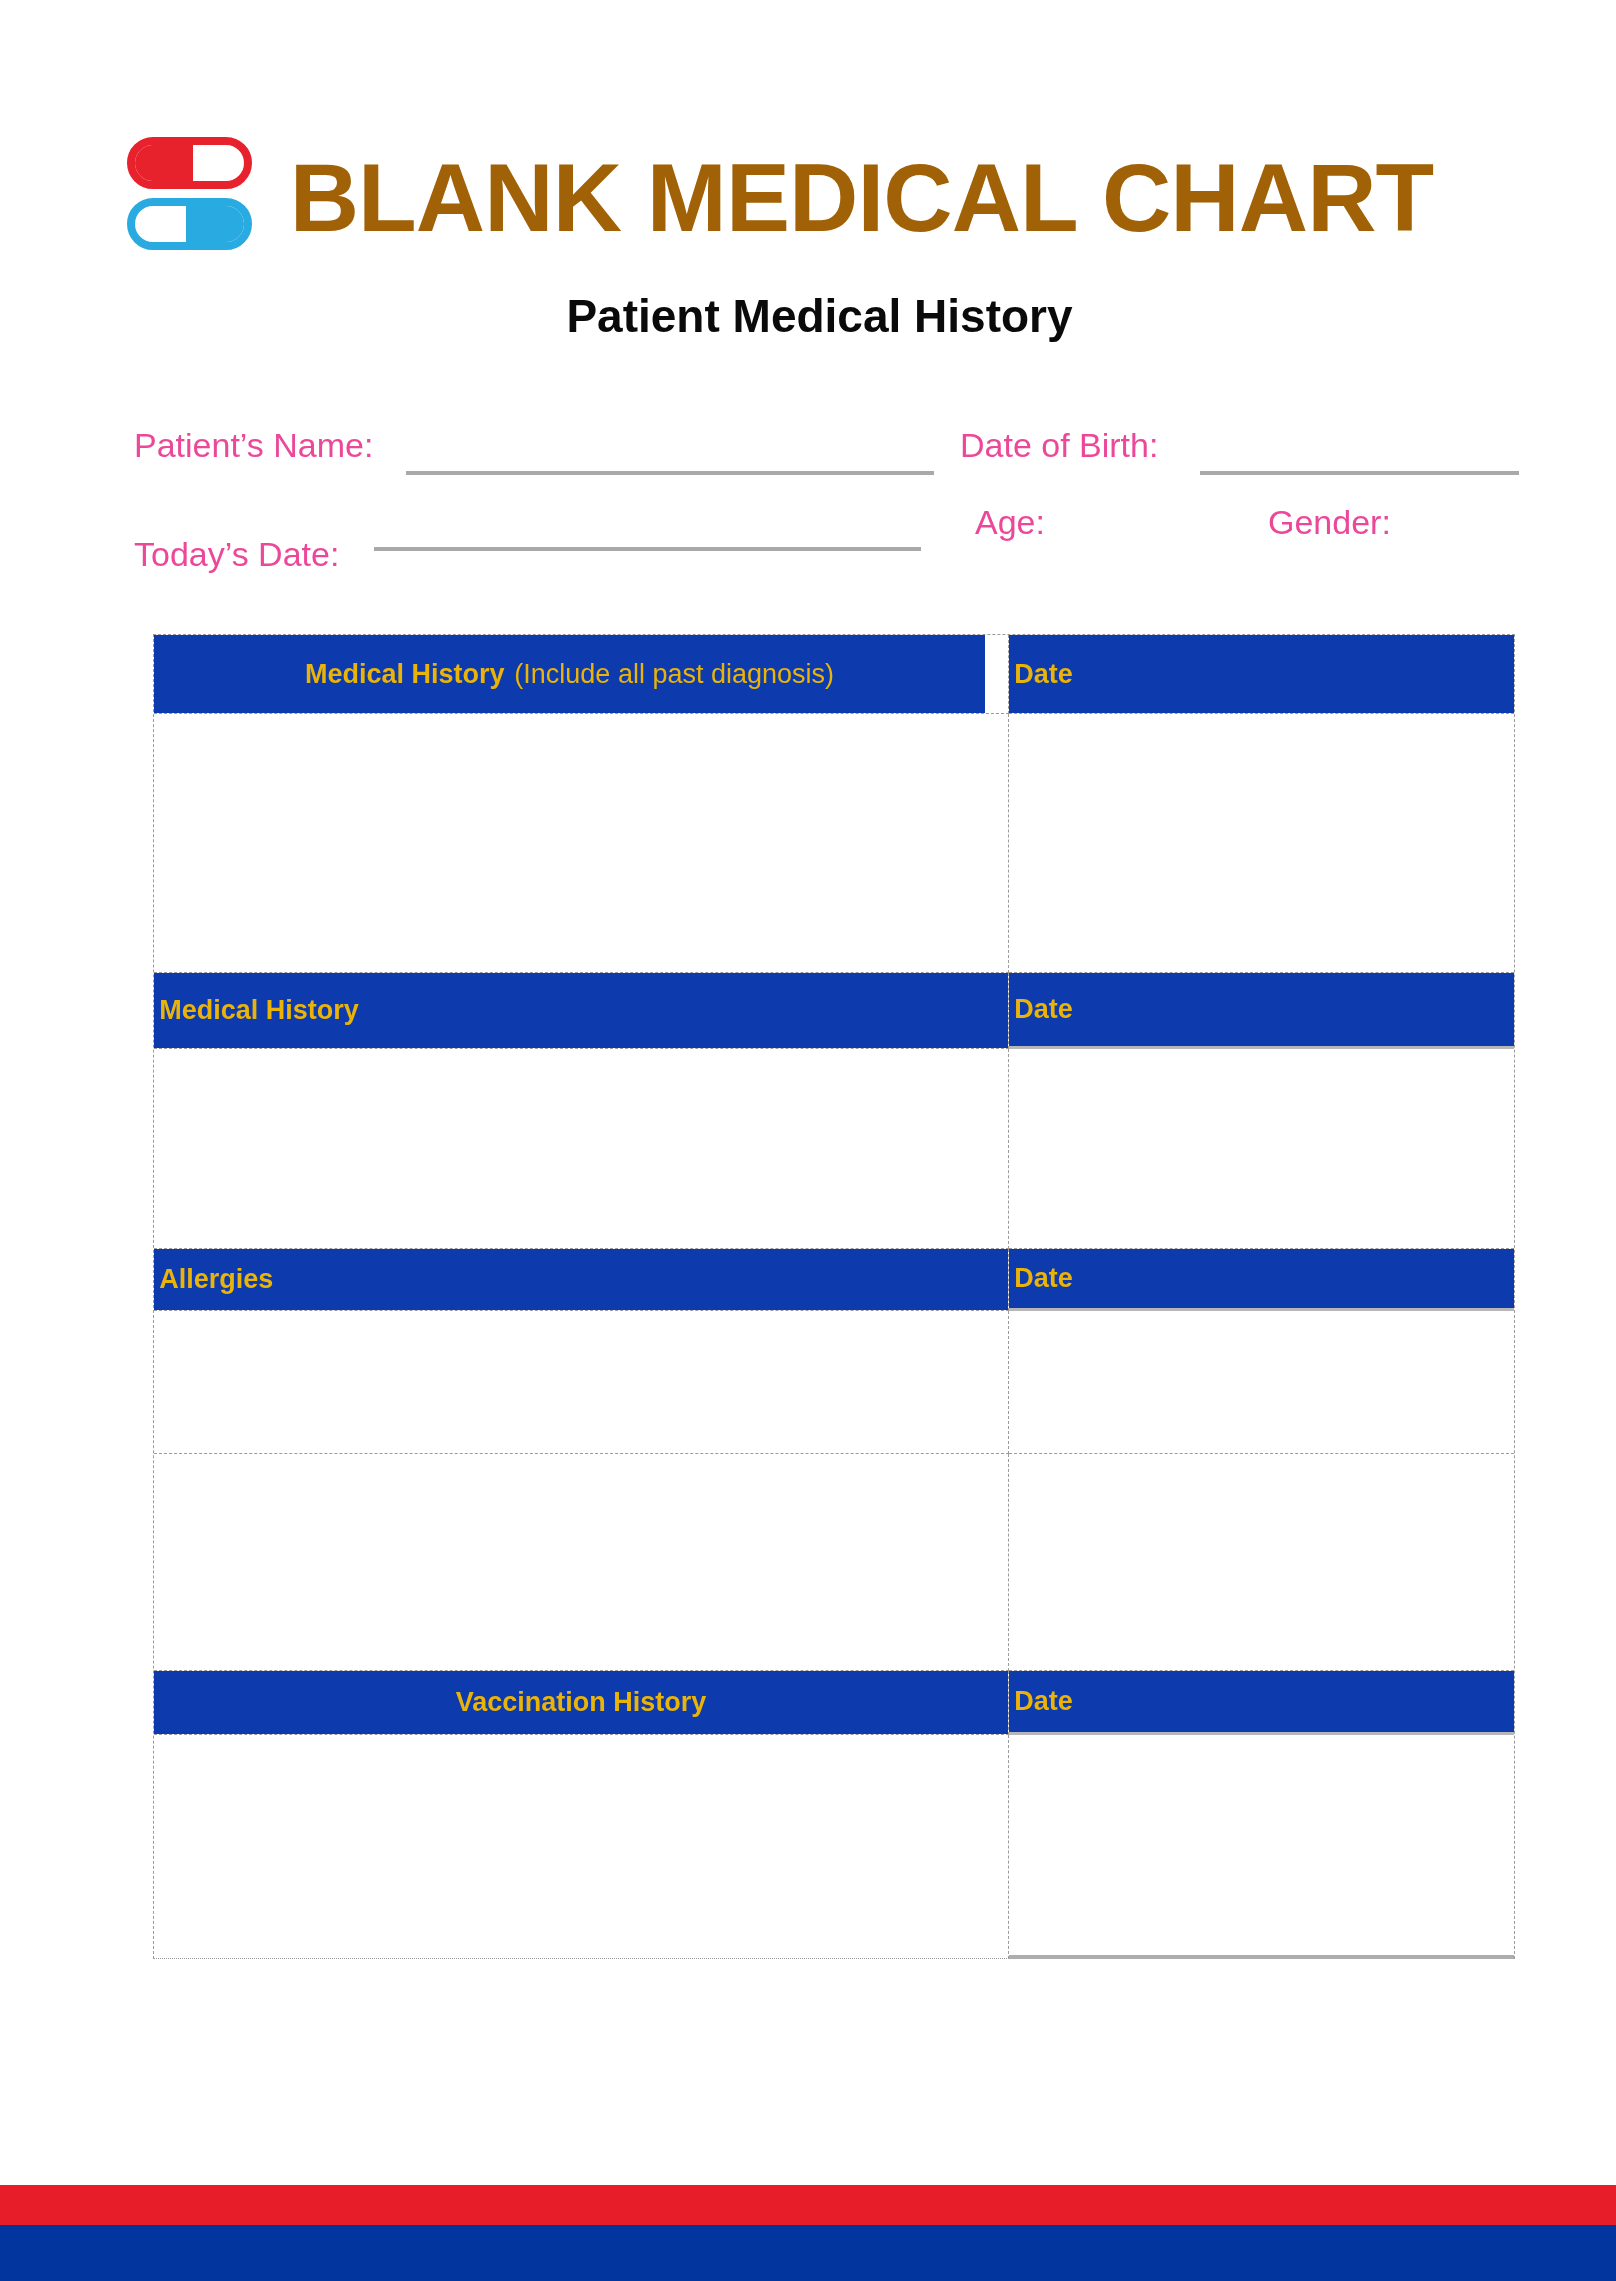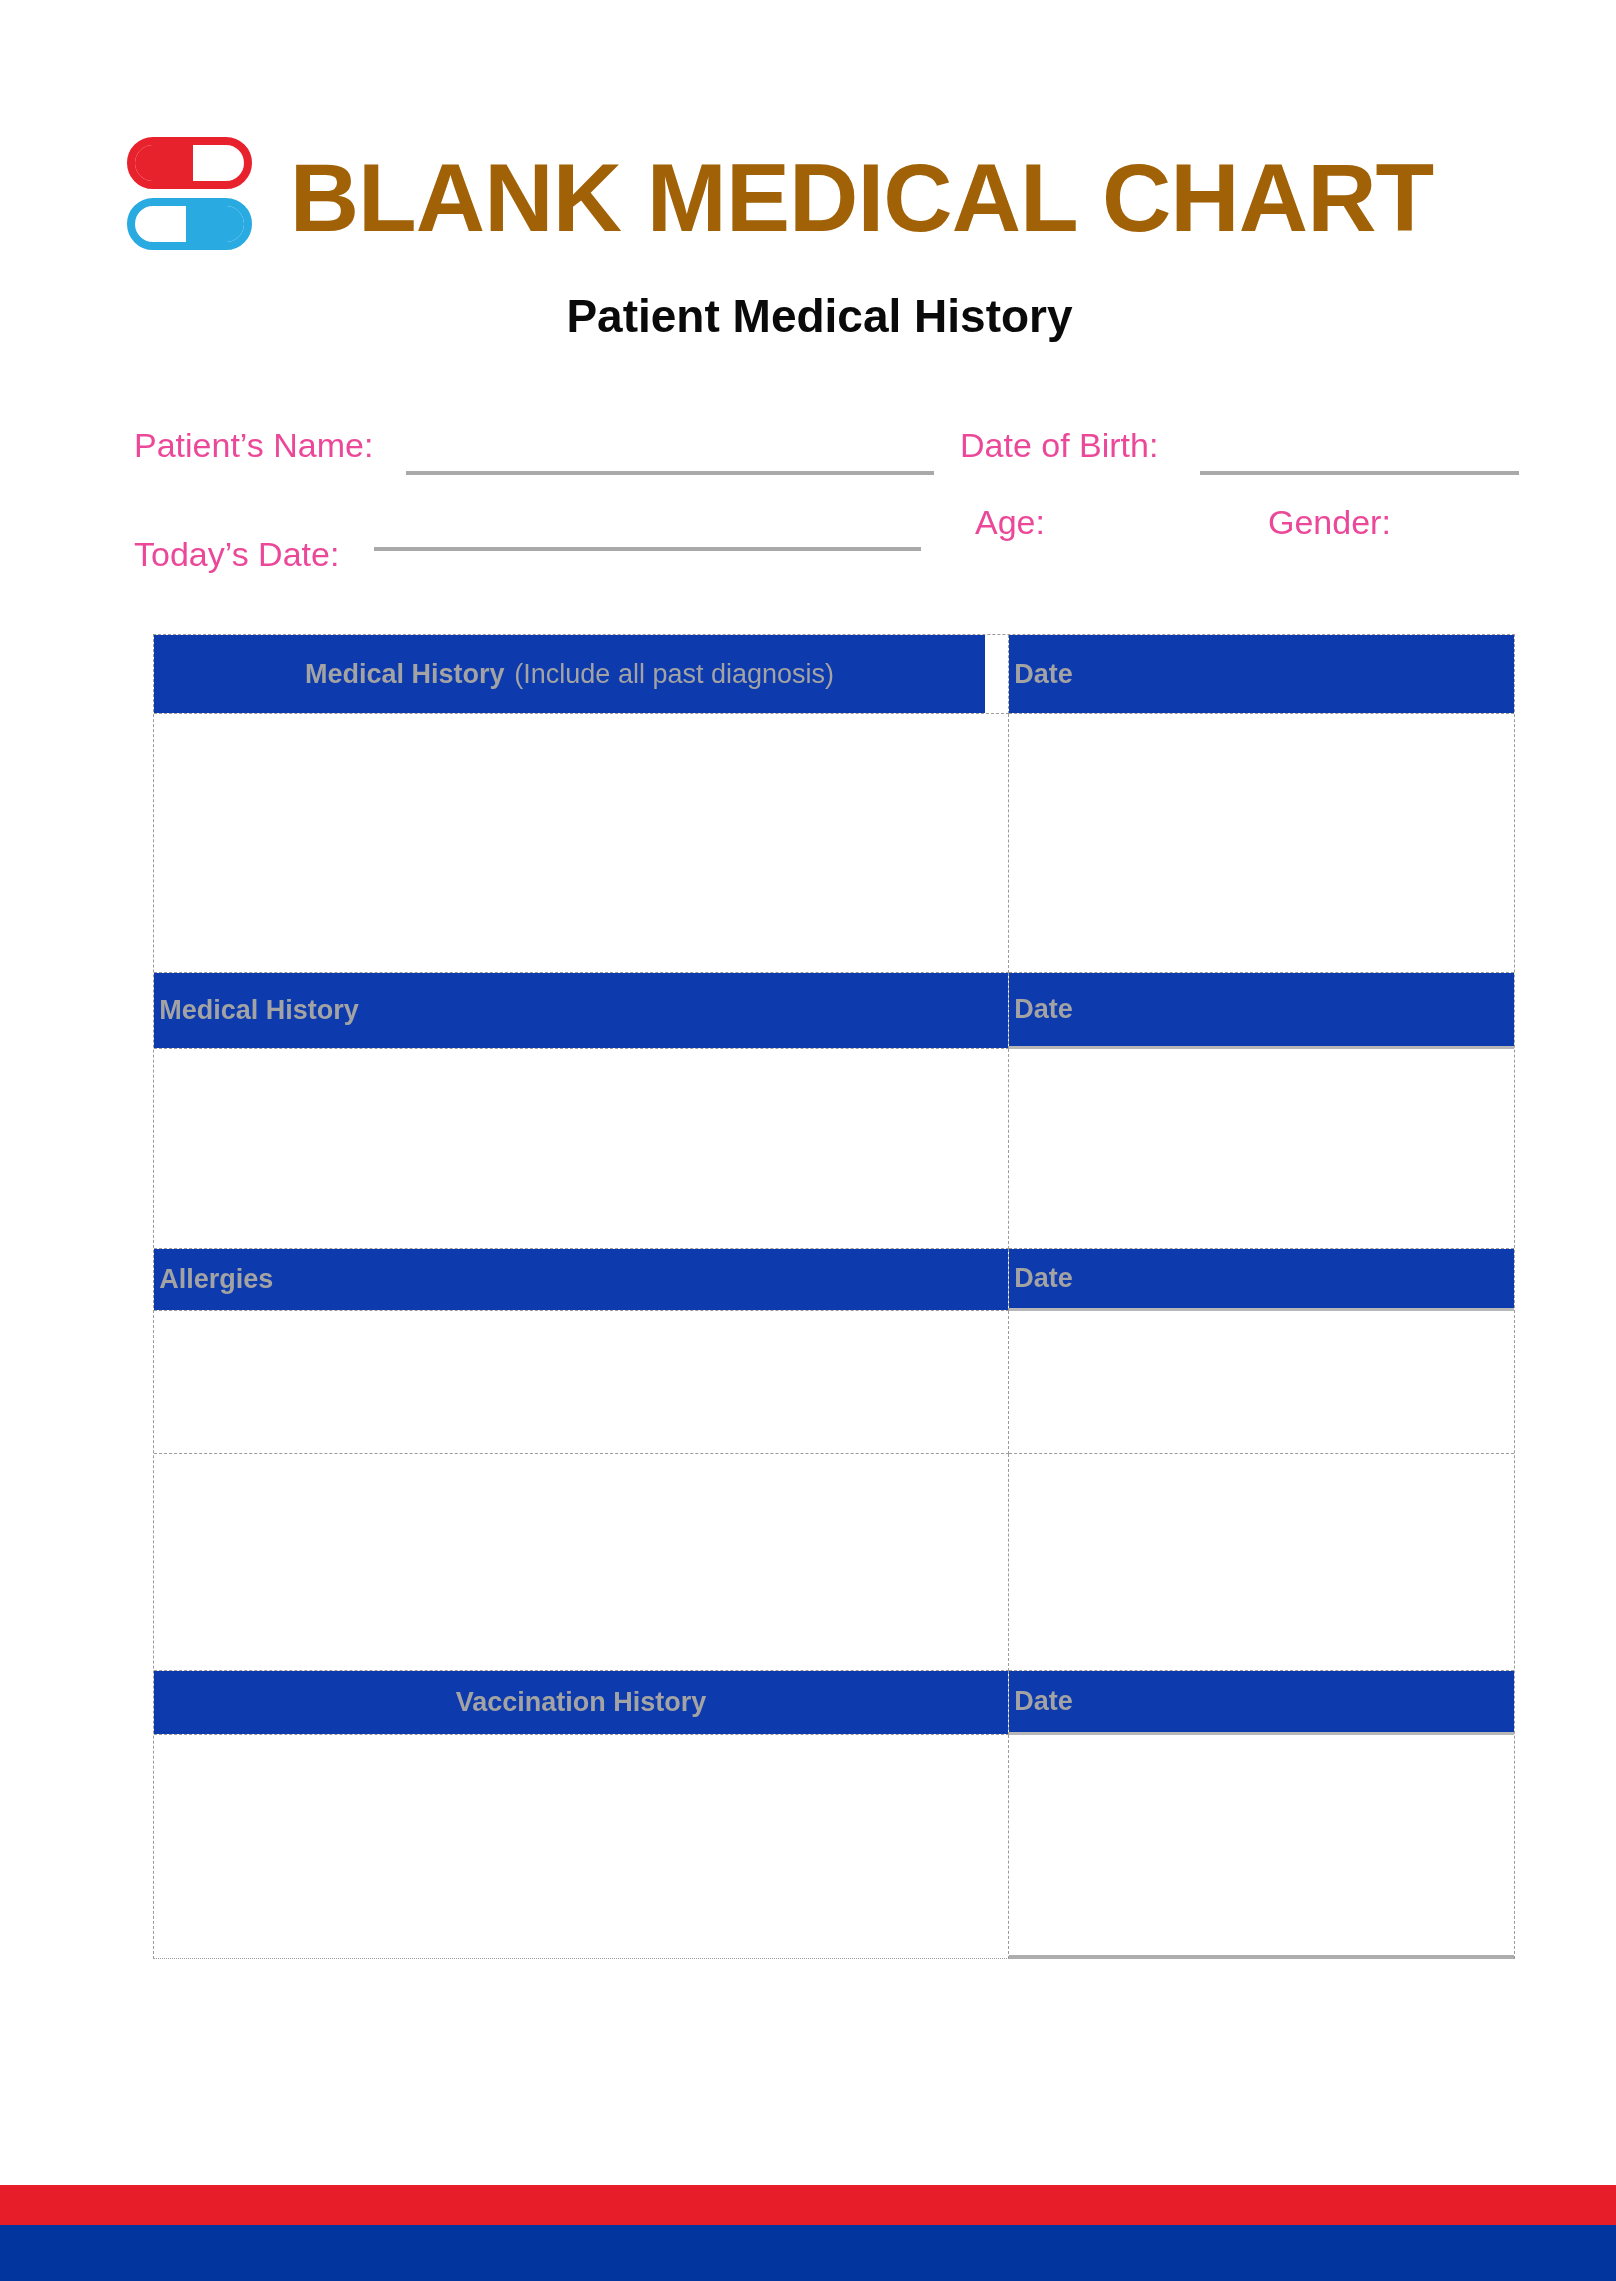--- a/index.html
+++ b/index.html
@@ -49,21 +49,21 @@
   .row.header .cell.right{border-bottom:3.6px solid #b7b7b7;}
   .row.h1 .cell.right{border-bottom:1.8px dashed #9b9b9b;}
   .row.b5 .cell.left{border-bottom:1.8px dotted #9b9b9b;}
   .row.b5 .cell.right{border-bottom:4.5px solid #adadad;}
   .h1{height:79px;}.b1{height:259px;}
   .h2{height:76px;}.b2{height:200px;}
   .h3{height:62px;}.b3{height:143px;}
   .h4{height:64px;}.b4{height:217px;}
   .h5{height:64px;}.b5{height:224px;}
   .bar{
-    height:100%;display:flex;align-items:center;background:#0d3aad;color:#a3a3a3;
+    height:100%;display:flex;align-items:center;background:#0d3aad;color:#eab308;
     font-size:27px;font-weight:bold;box-sizing:border-box;padding:0 5.3px;white-space:nowrap;
   }
   .bar.centered{justify-content:center;}
   .h1 .bar-left{width:831px;}
   .bar-right{justify-content:flex-start;}
   .note{font-weight:normal;margin-left:9.8px;}
   
   .footer-red{position:absolute;left:0;top:2185px;width:100%;height:40px;background:#e71e29;}
   .footer-blue{position:absolute;left:0;top:2225px;width:100%;height:56px;background:#03359f;}
 </style>

